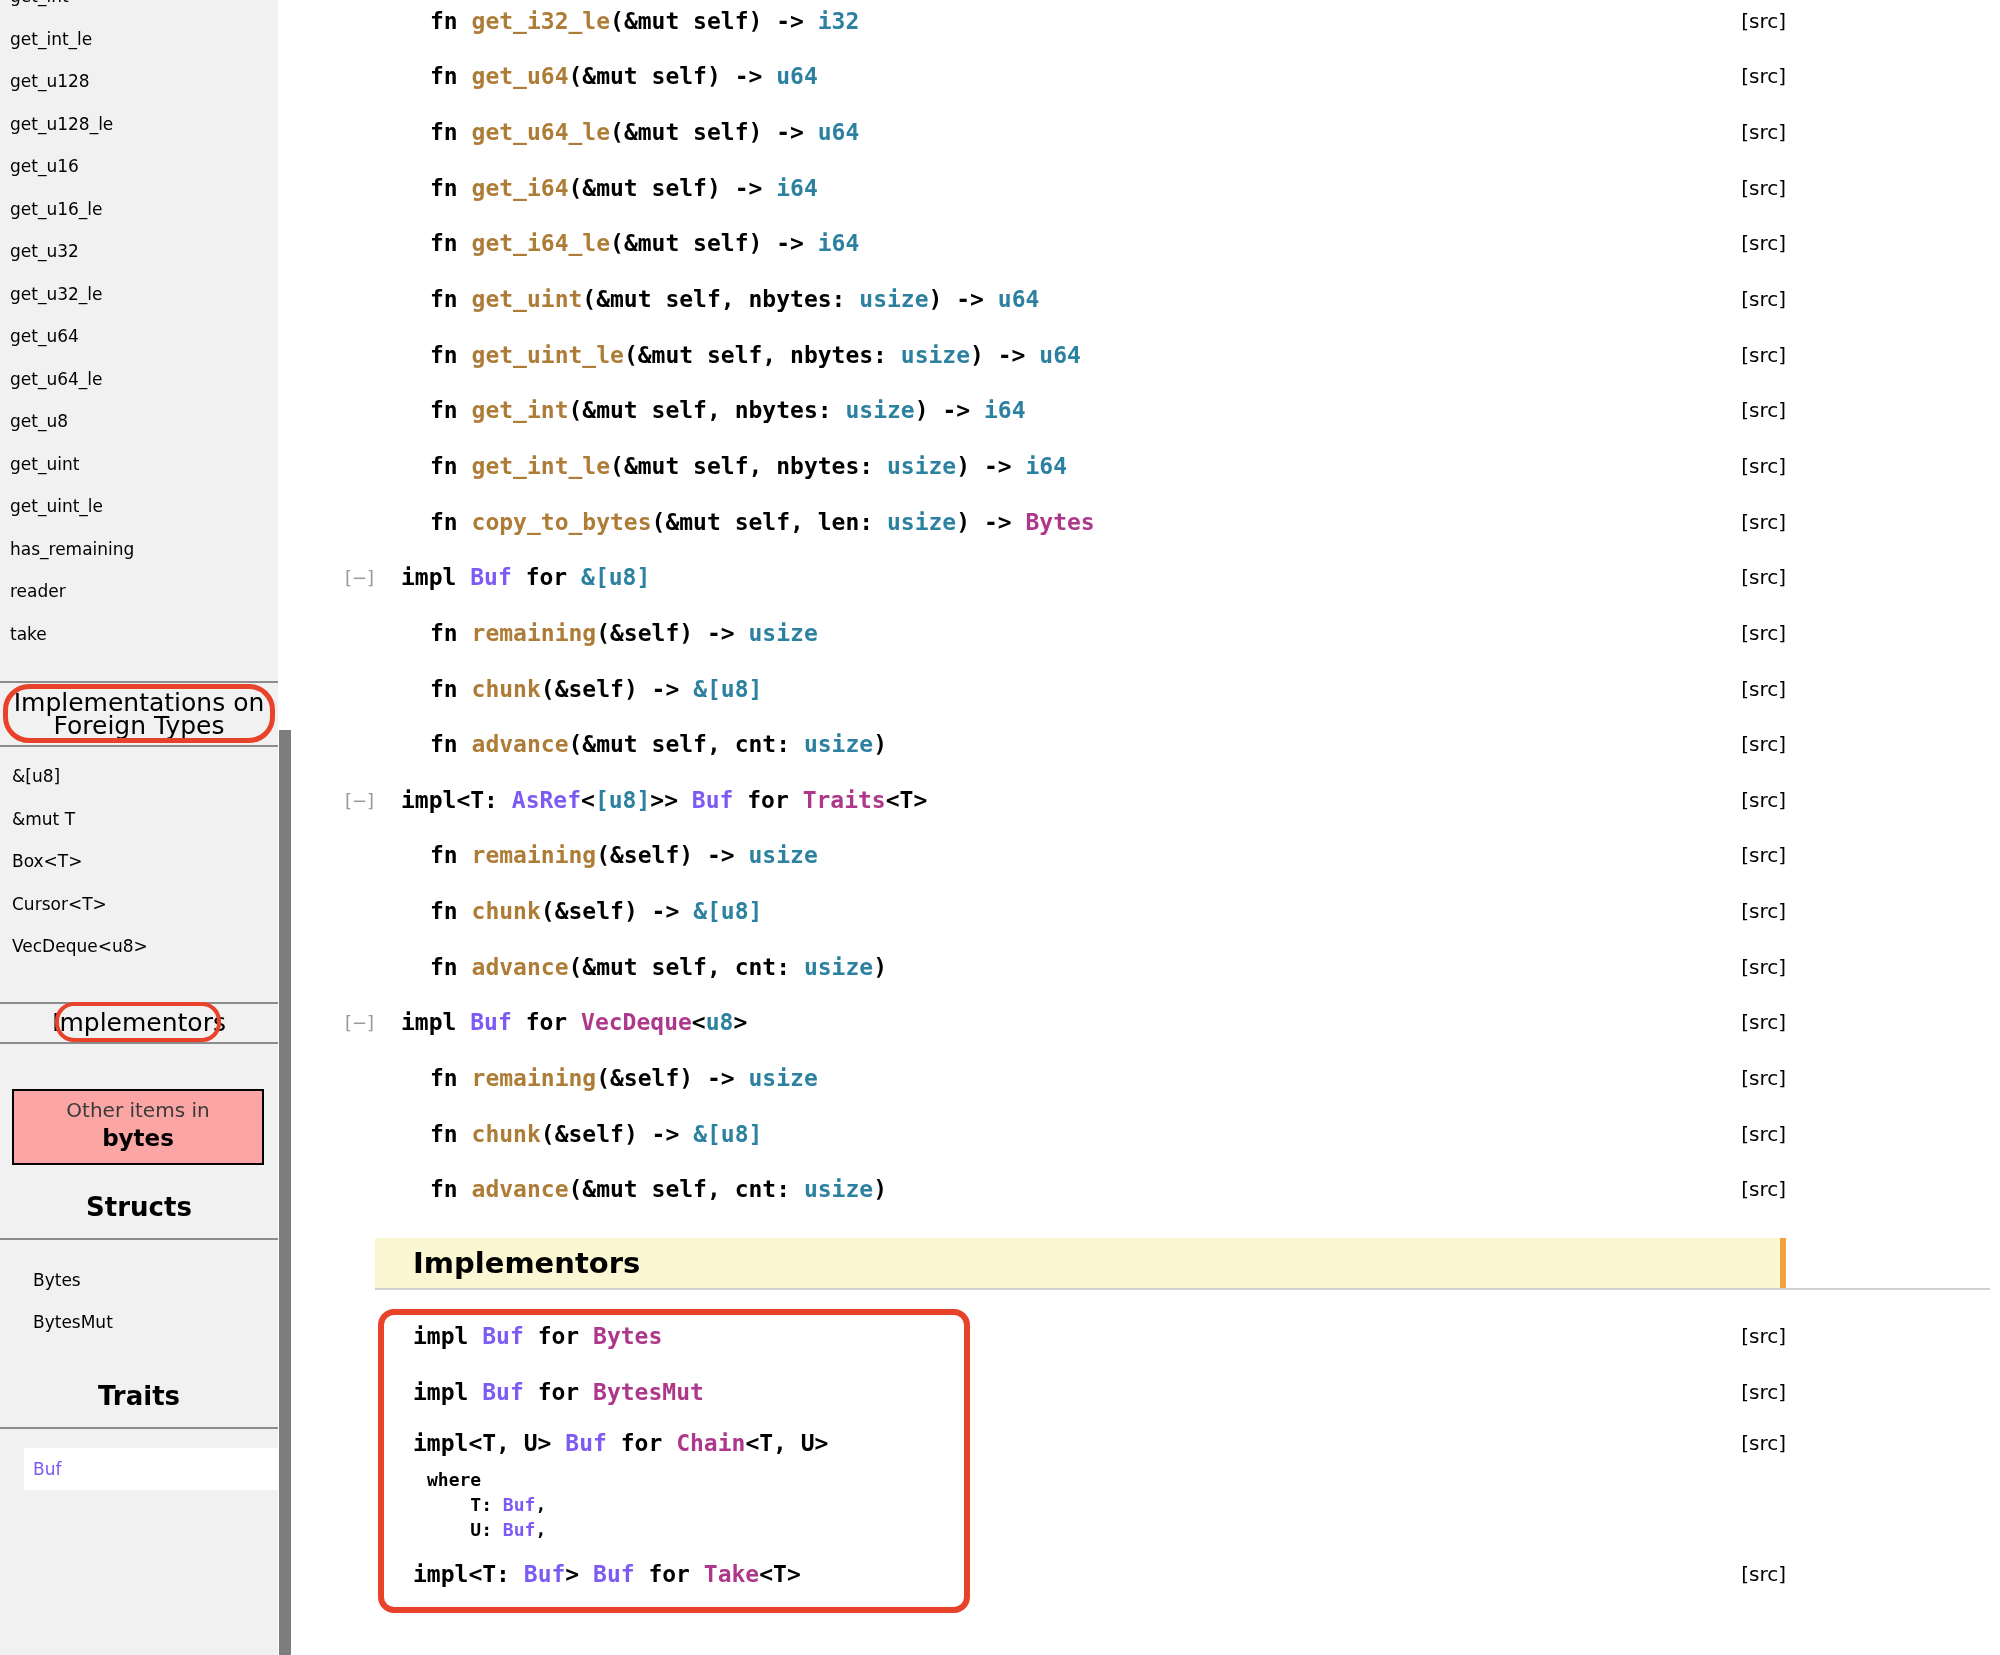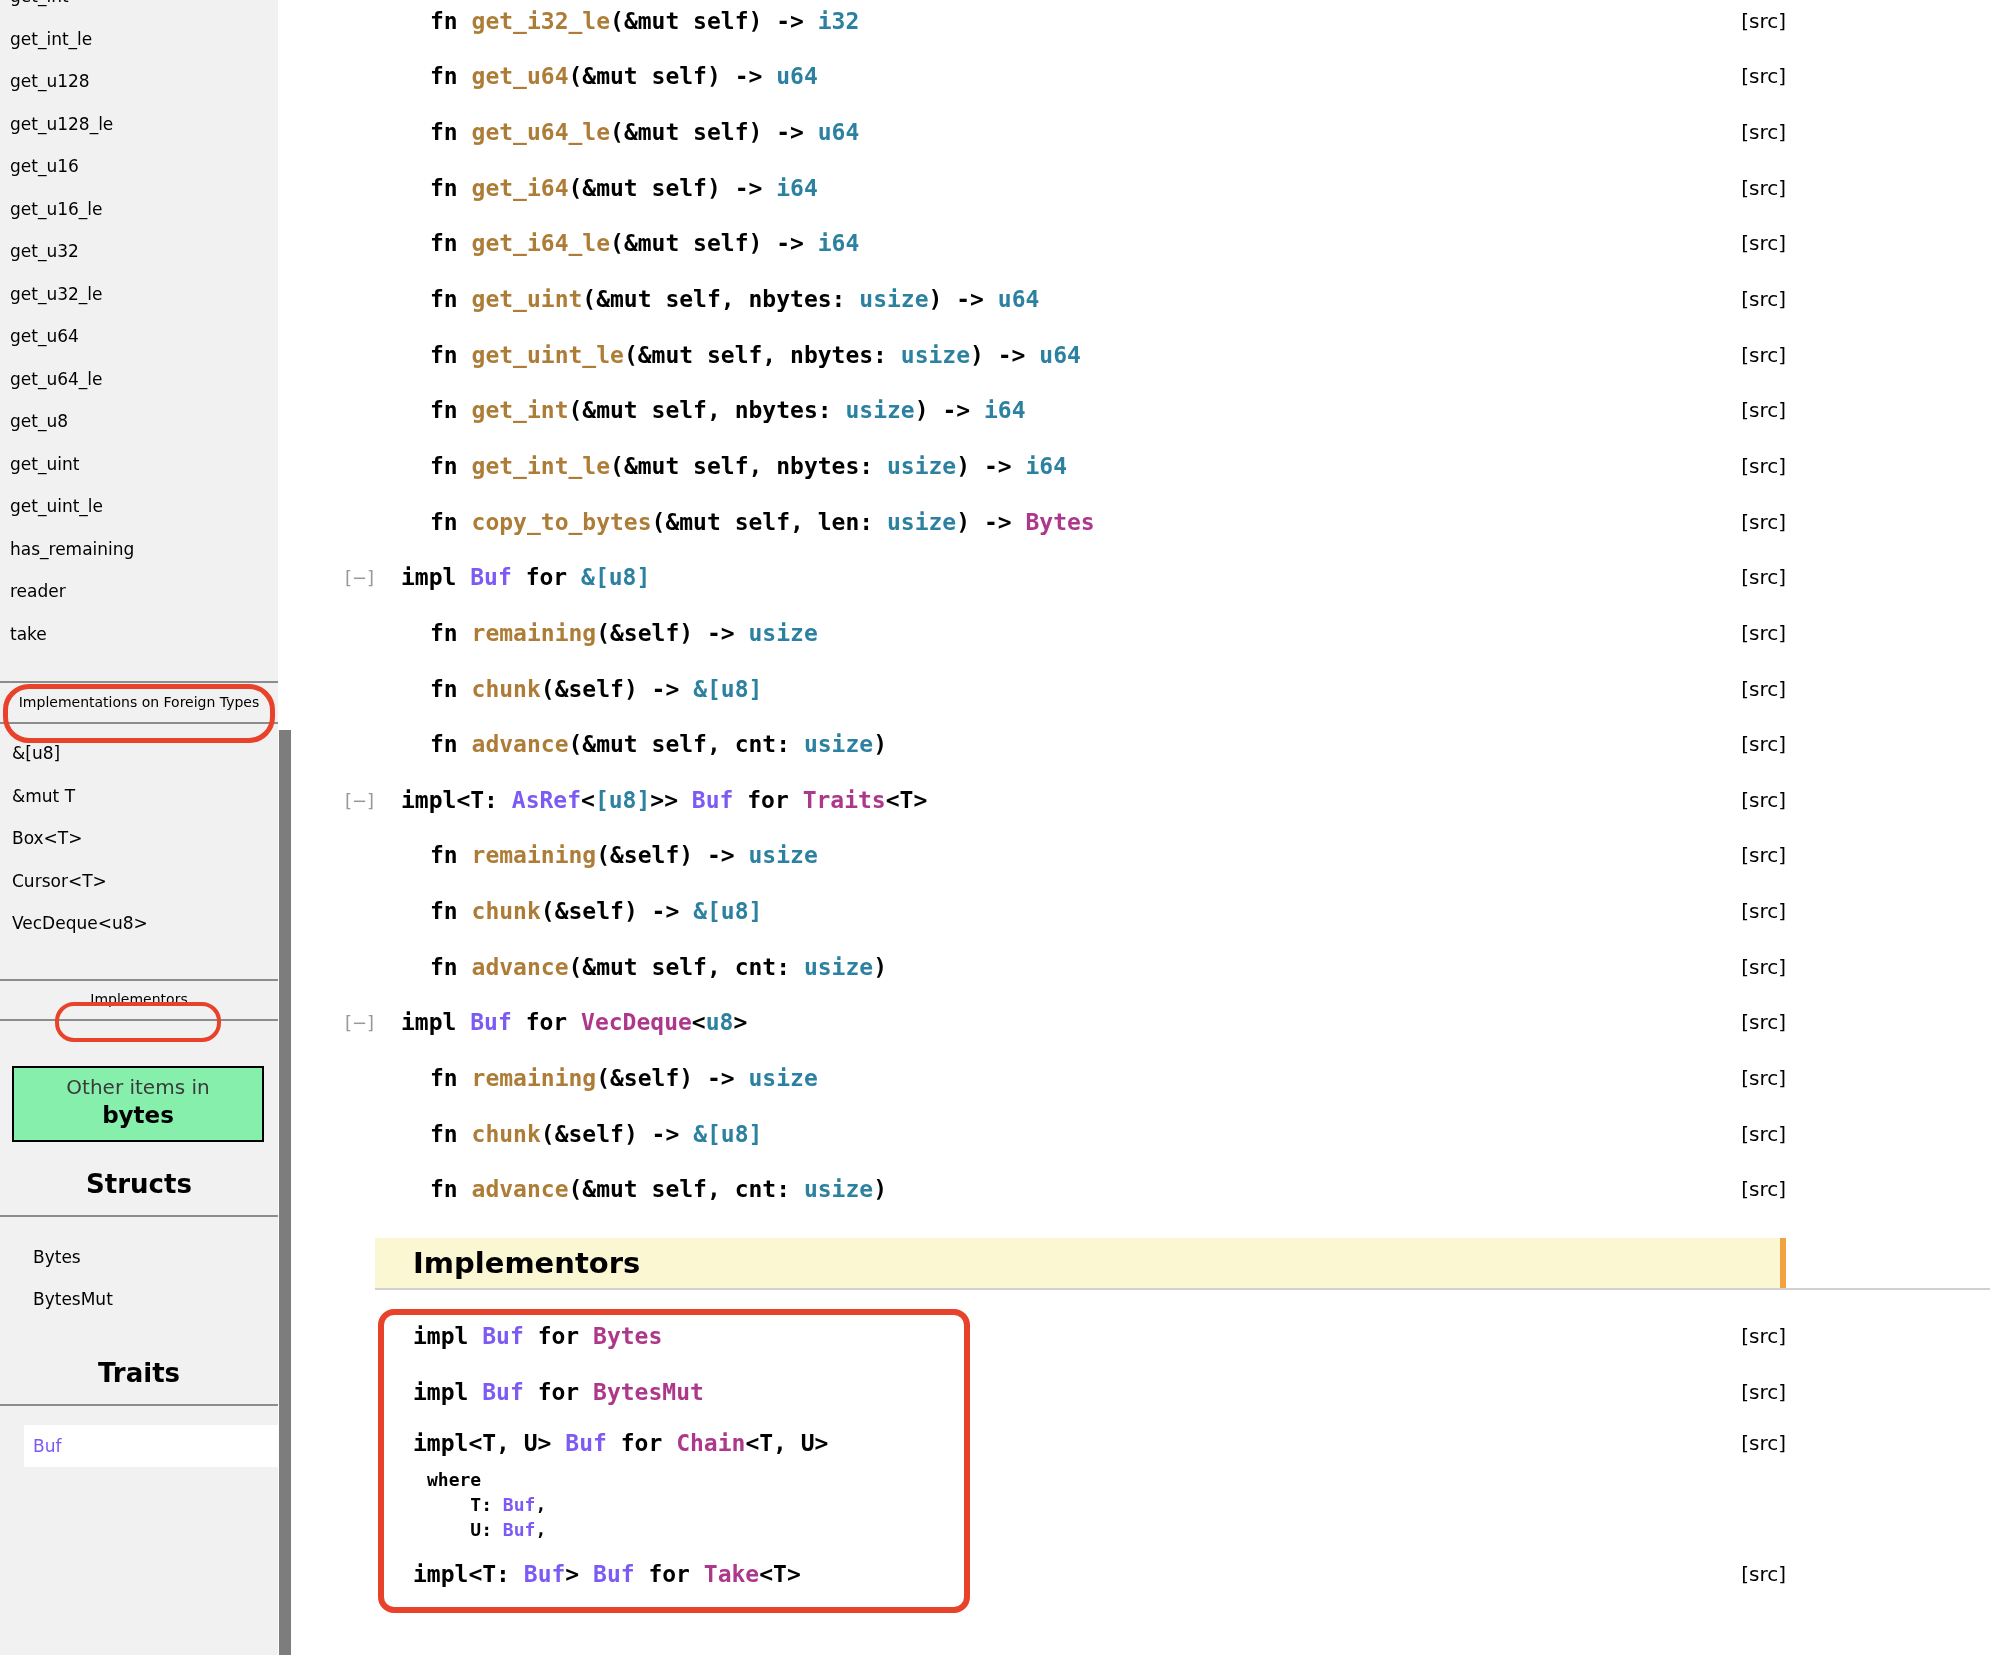--- a/index.html
+++ b/index.html
@@ -14,25 +14,25 @@
   }
   .sb-list{margin:0;padding:0;}
   #sb-methods{margin-top:-25px;}
   .sb-item{height:42.5px;display:flex;align-items:center;padding-left:10px;cursor:pointer;}
   #sb-foreign{padding-top:8px;}
   #sb-foreign .sb-item{padding-left:12px;}
   .sb-divider{border:none;height:2px;background:#8c8c8c;margin:0;}
   .hr-after-methods{margin-top:26px;}
   .hr-before-impl{margin-top:34px;}
   .sb-header{
-    padding:8px 6px;text-align:center;font-size:14px;line-height:23px;cursor:pointer;
+    padding:8px 6px;text-align:center;font-size:25px;line-height:23px;cursor:pointer;
   }
   .sb-header.single{height:38px;display:flex;align-items:center;justify-content:center;padding:0;}
   #other-box{
-    display:block;margin:45px 14px 0 12px;border:2px solid #000;background:#86efac;
+    display:block;margin:45px 14px 0 12px;border:2px solid #000;background:#fca5a5;
     padding:6px 0 10px;text-align:center;text-decoration:none;color:#000;cursor:pointer;
   }
   #other-box .l1{font-size:20px;line-height:26px;color:#3a3a3a;}
   #other-box .l2{font-size:23px;line-height:30px;font-weight:bold;color:#000;}
   .sec-h{font-size:26px;line-height:28px;font-weight:bold;text-align:center;margin:0;}
   .sec:nth-of-type(1) .sec-h{margin-top:28px;}
   .sec:nth-of-type(2) .sec-h{margin-top:38px;}
   .sec:nth-of-type(3) .sec-h{margin-top:31px;}
   .sec .sb-divider{margin-top:17px;}
   .sec-items{padding-top:19px;}

